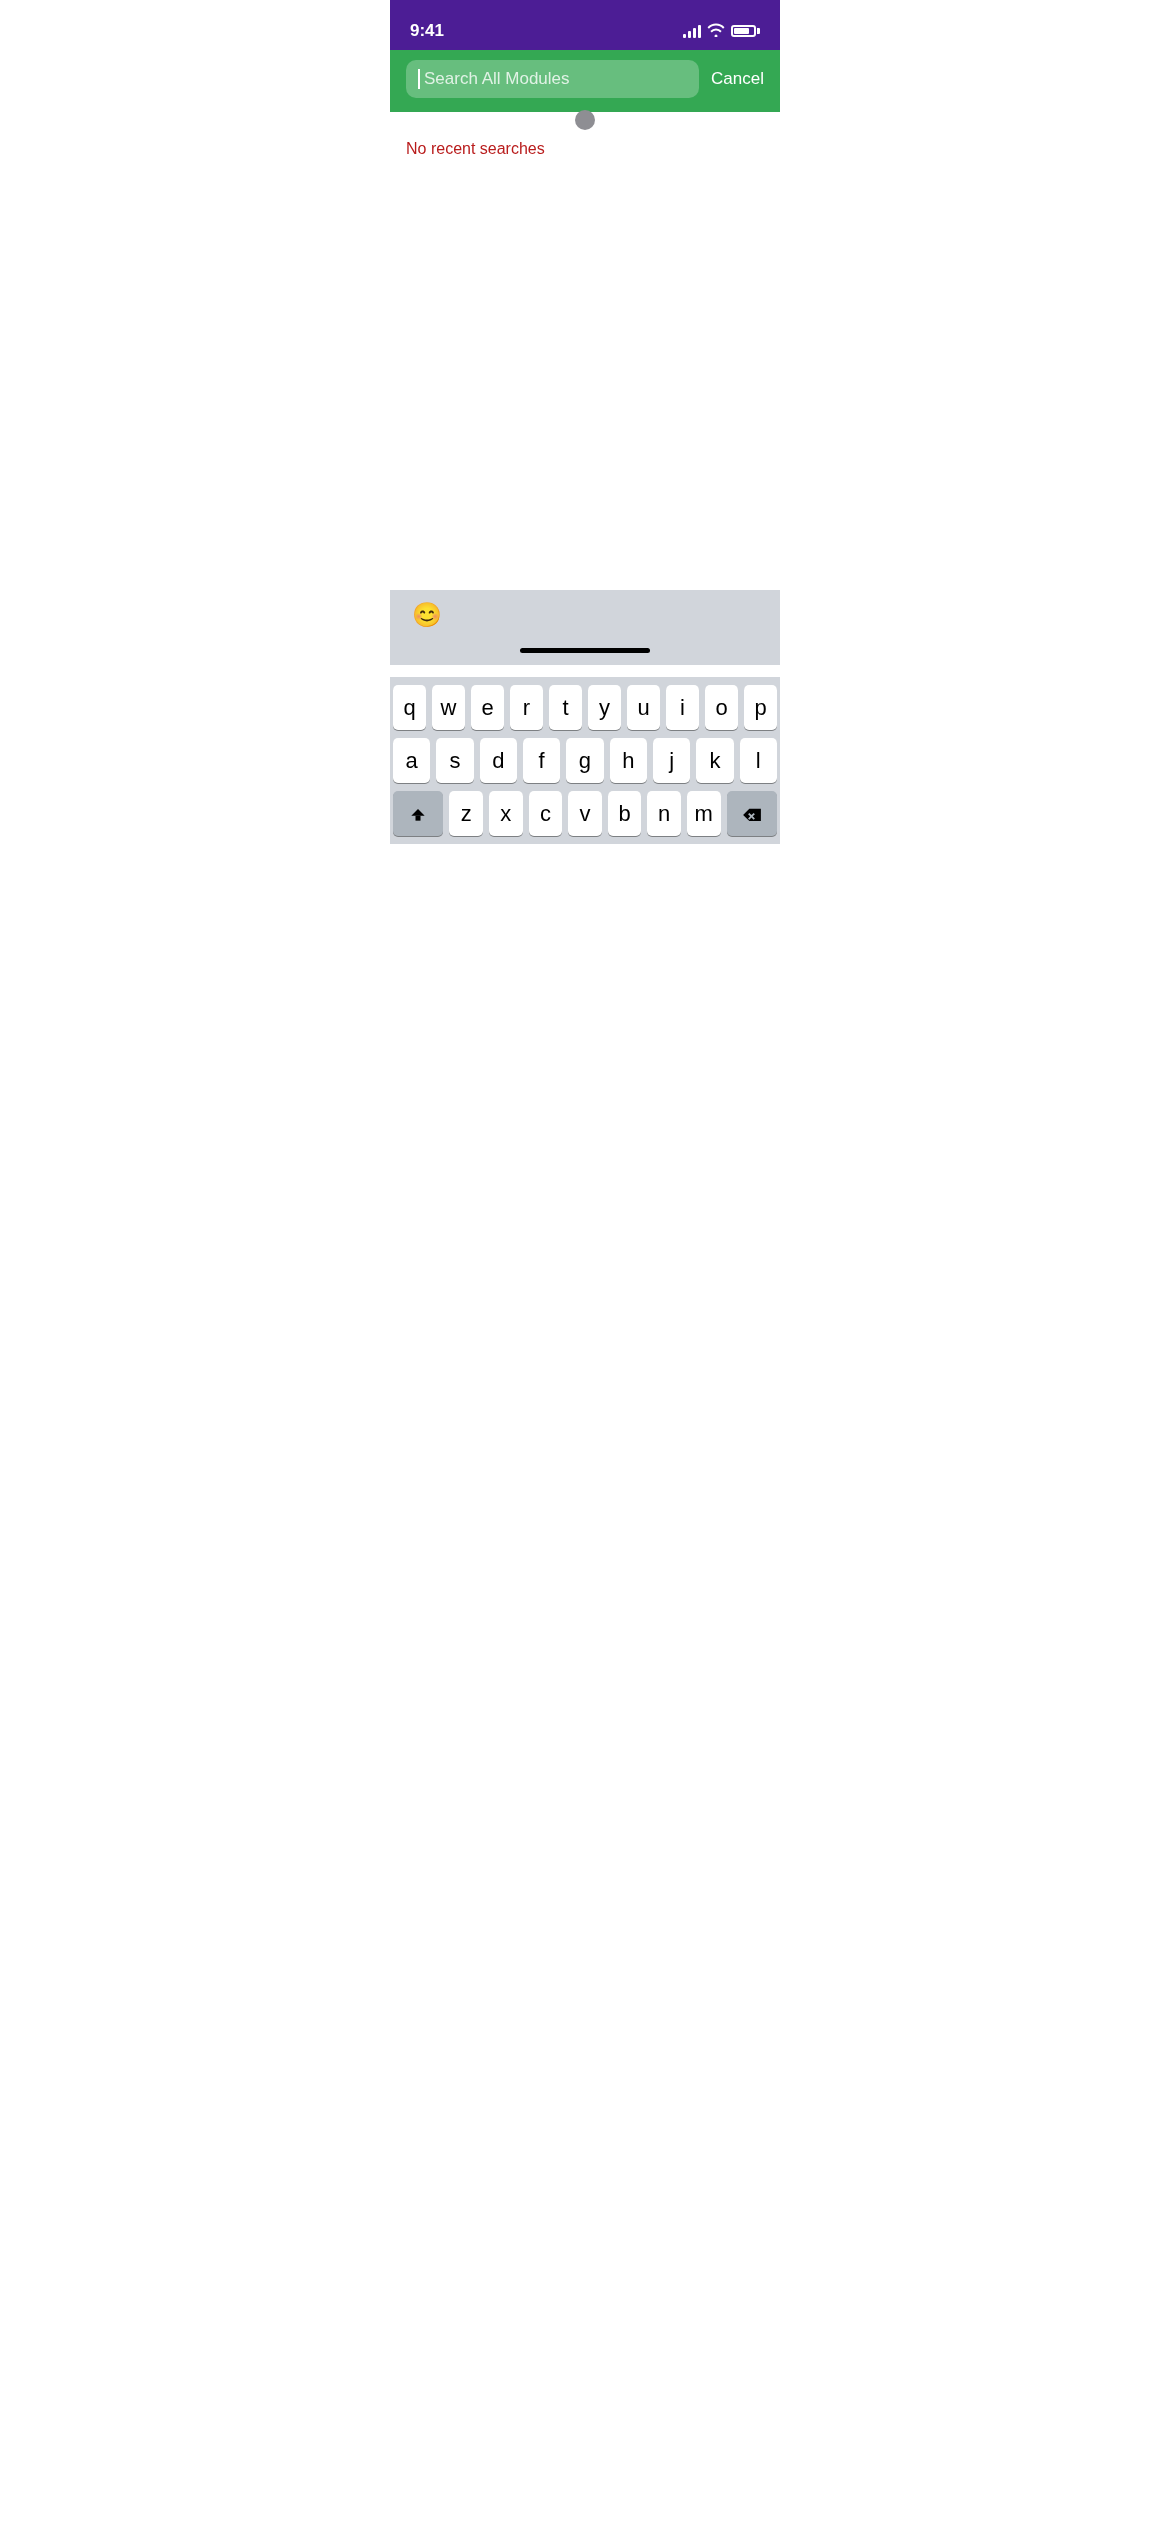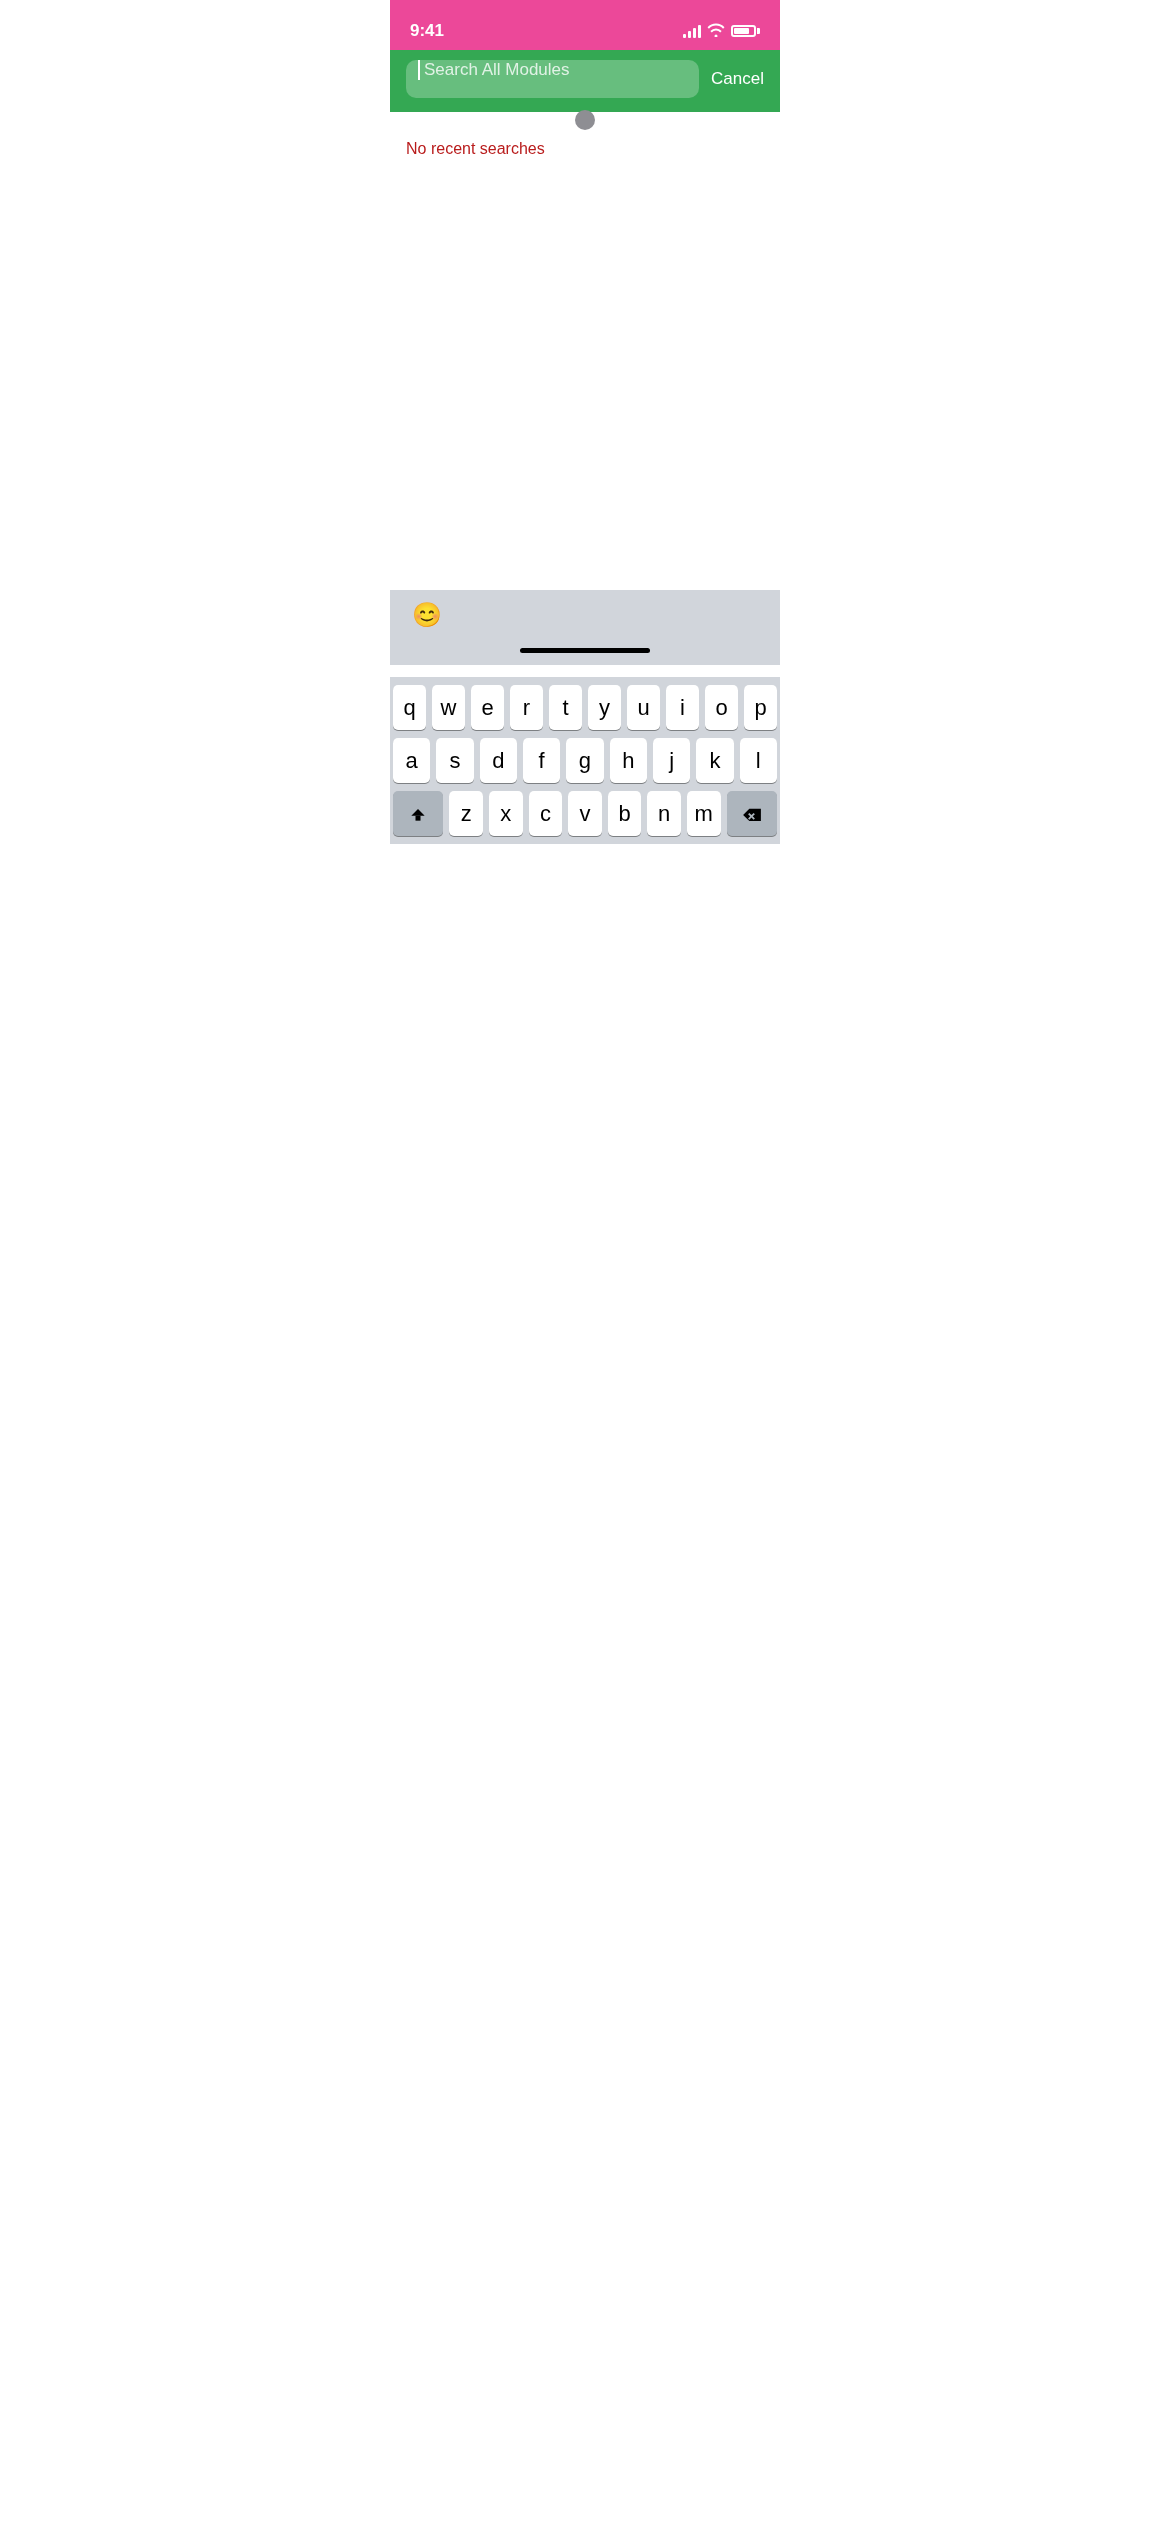--- a/index.html
+++ b/index.html
@@ -14,21 +14,21 @@
       height: 844px;
       margin: 0 auto;
       font-family: -apple-system, BlinkMacSystemFont, 'Helvetica Neue', sans-serif;
       background: #fff;
       overflow: hidden;
       position: relative;
     }
 
     
     .status-bar {
-      background: #ec4899;
+      background: #4c1d95;
       height: 50px;
       display: flex;
       align-items: center;
       justify-content: space-between;
       padding: 12px 20px 0;
     }
 
     .status-time {
       font-size: 17px;
       font-weight: 600;
@@ -98,20 +98,21 @@
       align-items: center;
       gap: 12px;
     }
 
     .search-bar {
       flex: 1;
       background: rgba(255,255,255,0.25);
       border-radius: 10px;
       height: 38px;
       display: flex;
+      align-items: center;
       padding: 0 12px;
       position: relative;
     }
 
     .search-cursor {
       width: 2px;
       height: 20px;
       background: #fff;
       animation: blink 1s step-end infinite;
       margin-right: 4px;

